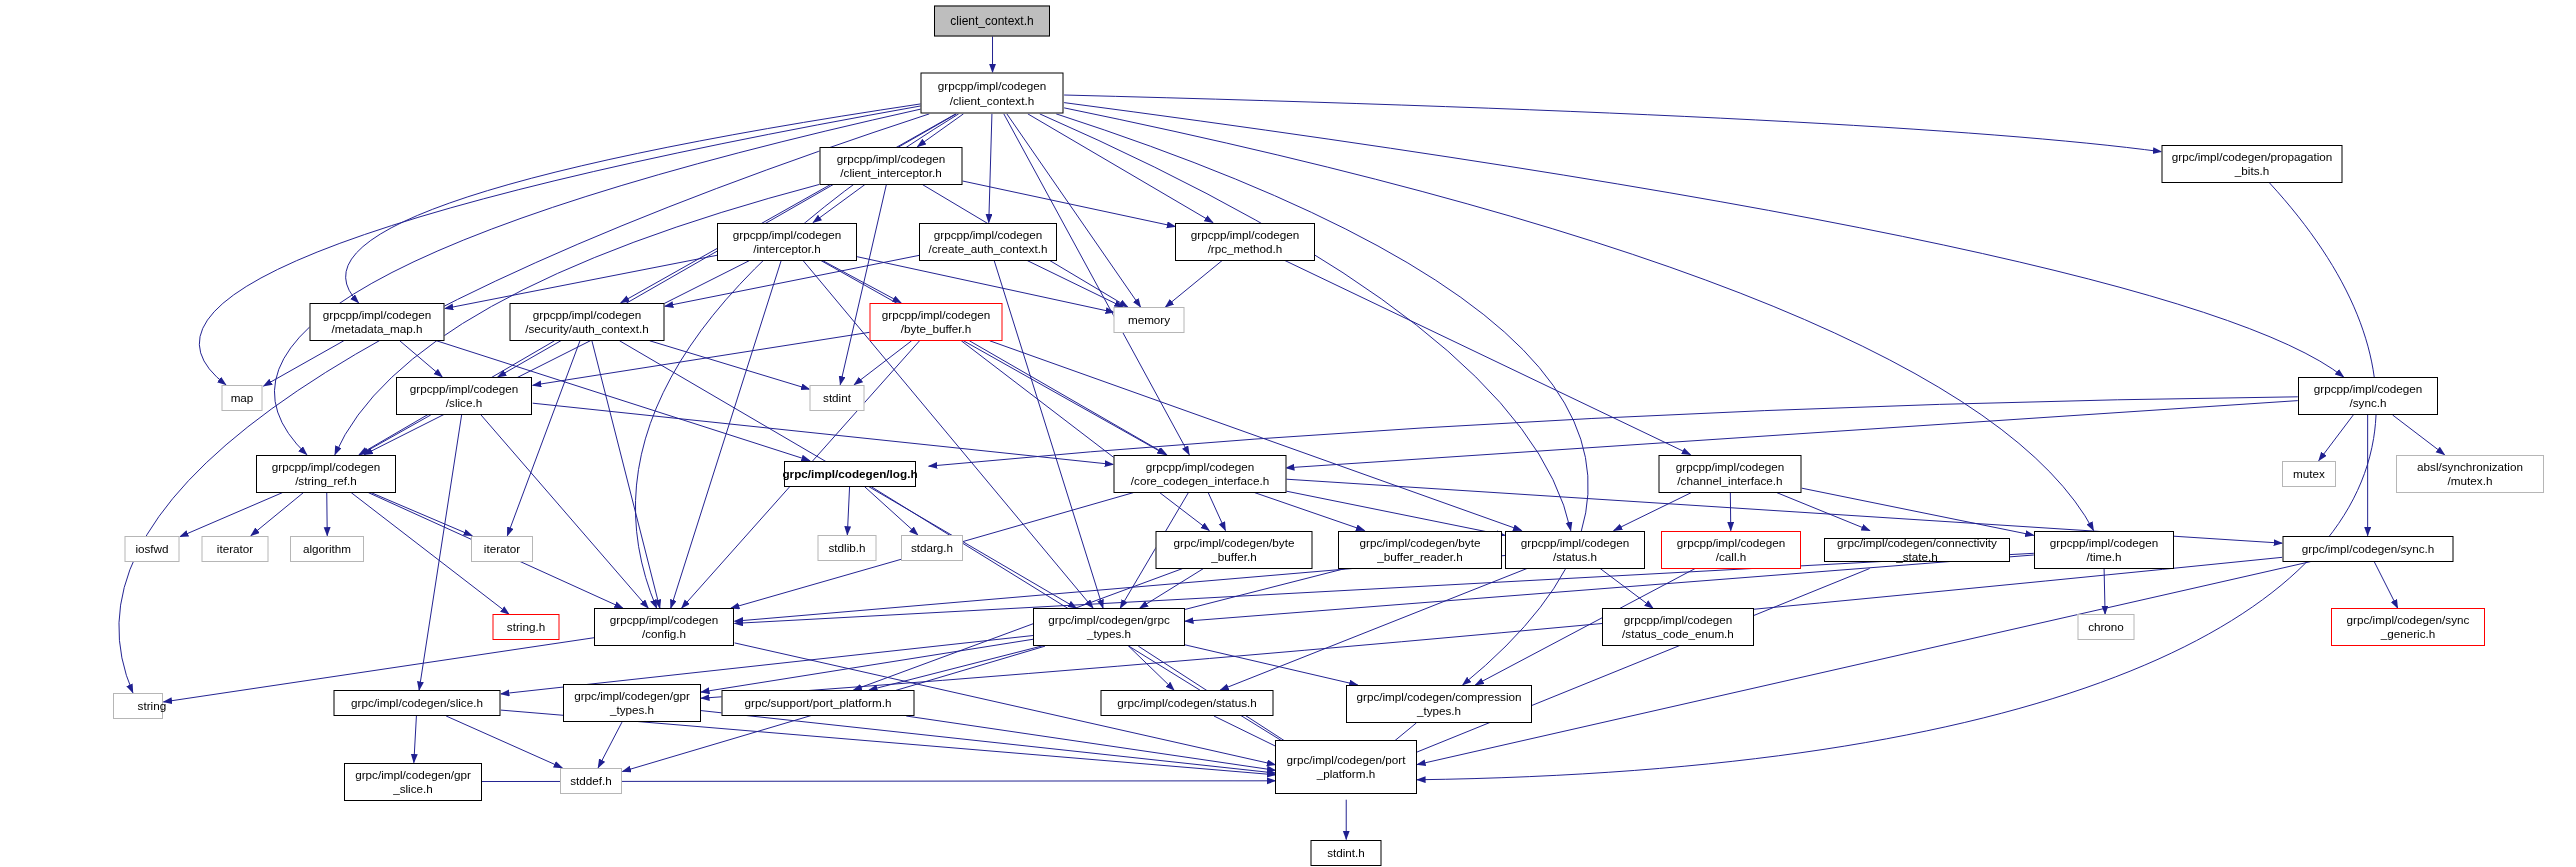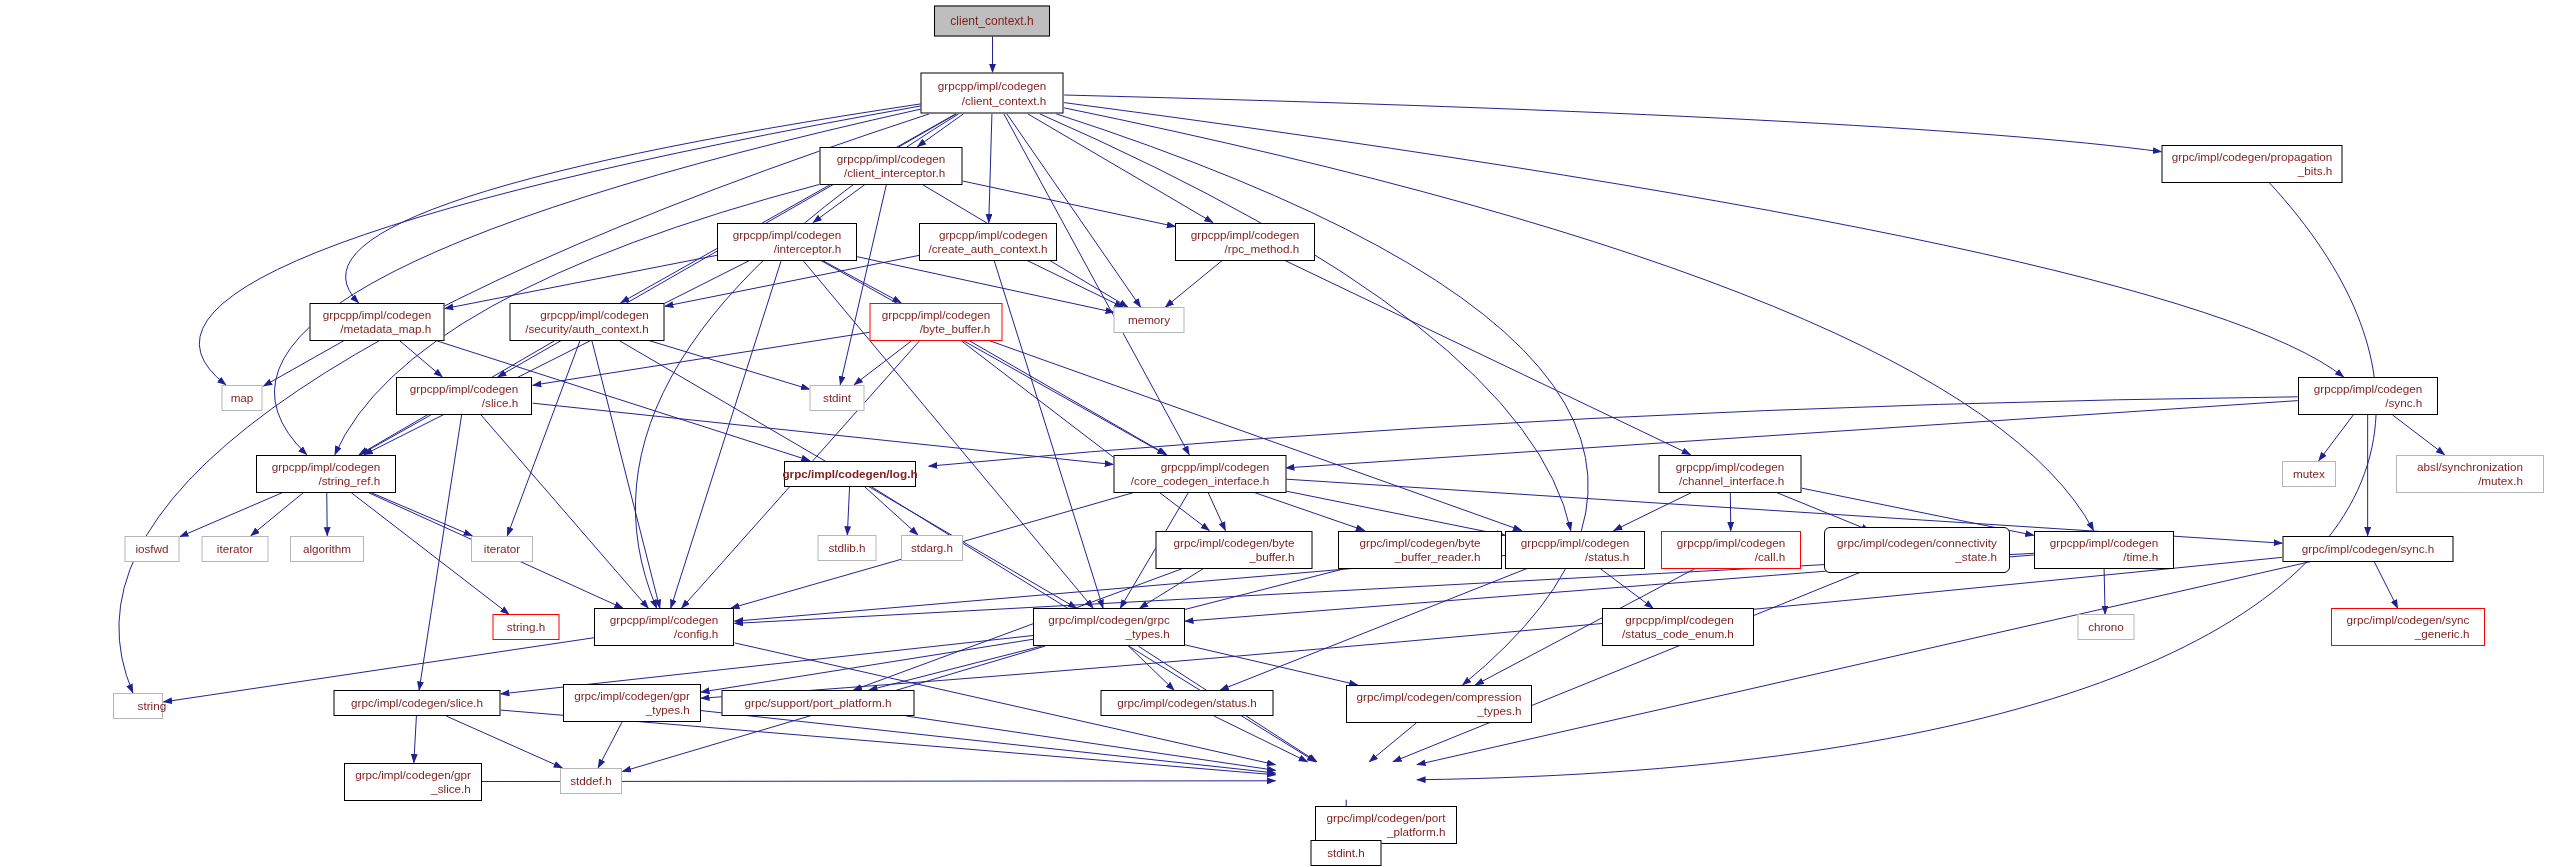--- a/index.html
+++ b/index.html
@@ -1,22 +1,22 @@
 <!DOCTYPE html>
 <html style="font-size:14px"><head>
 <meta charset="utf-8">
 <style>
   html,body{margin:0;padding:0;background:#ffffff;}
   #canvas{position:relative;width:2576px;height:867px;background:#ffffff;overflow:hidden;
           font-family:"Liberation Sans", sans-serif;}
   #edge-layer{position:absolute;left:0;top:0;width:2576px;height:867px;}
   #node-layer{position:absolute;left:0;top:0;width:2576px;height:867px;pointer-events:none;}
   .node{position:absolute;transform:translate(-50%,-50%);box-sizing:border-box;
-        background:#ffffff;border:1.2px solid #000000;color:#7f1d1d;
-        font-size:11.7px;line-height:14.2px;text-align:right;white-space:pre-line;
+        background:#ffffff;border:1.2px solid #000000;color:#000000;
+        font-size:11.7px;line-height:14.2px;text-align:center;white-space:pre-line;
         display:flex;align-items:center;justify-content:center;padding:0.9px 4.3px;
         pointer-events:auto;}
   .t-root{background:#bebebe;border:1.7px solid #000000;font-size:12px;}
   .t-doc{border-color:#000000;}
   .t-trunc{border-color:#ff0000;}
   .t-plain{border-color:#b6b6b6;}
 </style>
 </head>
 <body>
 
@@ -184,21 +184,21 @@
       <div class="node t-plain" style="left: 847px; top: 548px; width: 59px; height: 26px;">stdlib.h</div>
       <div class="node t-plain" style="left: 932px; top: 548px; width: 62px; height: 26px;">stdarg.h</div>
       <div class="node t-doc" style="left: 1234px; top: 550px; width: 157px; height: 38px;">grpc/impl/codegen/byte
 _buffer.h</div>
       <div class="node t-doc" style="left: 1420px; top: 550px; width: 164px; height: 38px;">grpc/impl/codegen/byte
 _buffer_reader.h</div>
       <div class="node t-doc" style="left: 1575px; top: 550px; width: 140px; height: 38px;">grpcpp/impl/codegen
 /status.h</div>
       <div class="node t-trunc" style="left: 1731px; top: 550px; width: 140px; height: 38px;">grpcpp/impl/codegen
 /call.h</div>
-      <div class="node t-doc" style="left: 1917px; top: 550px; width: 186px; height: 46px; border-radius: 6px;">grpc/impl/codegen/connectivity
+      <div class="node t-doc" style="left: 1917px; top: 550px; width: 186px; height: 24px;">grpc/impl/codegen/connectivity
 _state.h</div>
       <div class="node t-doc" style="left: 2104px; top: 550px; width: 140px; height: 38px;">grpcpp/impl/codegen
 /time.h</div>
       <div class="node t-doc" style="left: 2368px; top: 549px; width: 171px; height: 26px;">grpc/impl/codegen/sync.h</div>
       <div class="node t-trunc" style="left: 526px; top: 627px; width: 67px; height: 26px;">string.h</div>
       <div class="node t-doc" style="left: 664px; top: 627px; width: 140px; height: 38px;">grpcpp/impl/codegen
 /config.h</div>
       <div class="node t-doc" style="left: 1109px; top: 627px; width: 152px; height: 38px;">grpc/impl/codegen/grpc
 _types.h</div>
       <div class="node t-doc" style="left: 1678px; top: 627px; width: 152px; height: 38px;">grpcpp/impl/codegen
@@ -207,21 +207,21 @@
       <div class="node t-trunc" style="left: 2408px; top: 627px; width: 154px; height: 38px;">grpc/impl/codegen/sync
 _generic.h</div>
       <div class="node t-plain" style="left: 138px; top: 706px; width: 50px; height: 26px; padding-left: 32px;">string</div>
       <div class="node t-doc" style="left: 417px; top: 703px; width: 167px; height: 26px;">grpc/impl/codegen/slice.h</div>
       <div class="node t-doc" style="left: 632px; top: 703px; width: 138px; height: 38px;">grpc/impl/codegen/gpr
 _types.h</div>
       <div class="node t-doc" style="left: 818px; top: 703px; width: 193px; height: 26px;">grpc/support/port_platform.h</div>
       <div class="node t-doc" style="left: 413px; top: 782px; width: 138px; height: 38px;">grpc/impl/codegen/gpr
 _slice.h</div>
       <div class="node t-plain" style="left: 591px; top: 781px; width: 62px; height: 26px;">stddef.h</div>
-      <div class="node t-doc" style="left: 1346px; top: 825px; width: 142px; height: 38px; margin-left: 40px;">grpc/impl/codegen/port
+      <div class="node t-doc" style="left: 1346px; top: 767px; width: 142px; height: 54px;">grpc/impl/codegen/port
 _platform.h</div>
       <div class="node t-doc" style="left: 1346px; top: 853px; width: 71px; height: 26px;">stdint.h</div>
       <div class="node t-doc" style="left: 1439px; top: 704px; width: 186px; height: 38px;">grpc/impl/codegen/compression
 _types.h</div>
       <div class="node t-doc" style="left: 1187px; top: 703px; width: 173px; height: 26px;">grpc/impl/codegen/status.h</div>
     </div>
 </div>
 
 
 </body></html>

